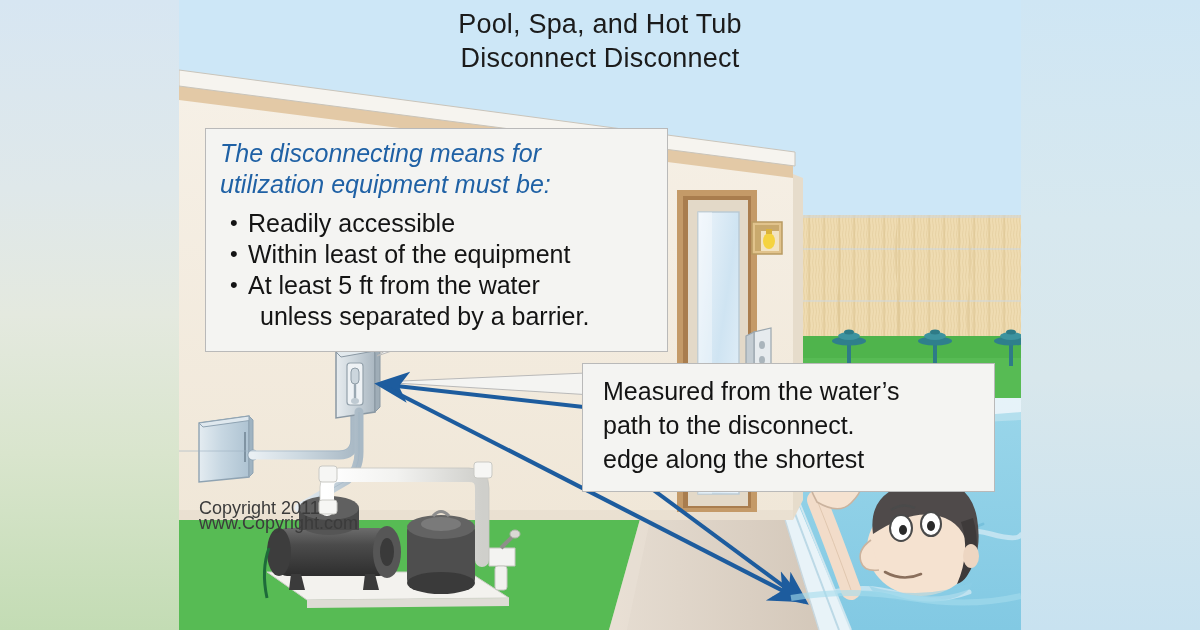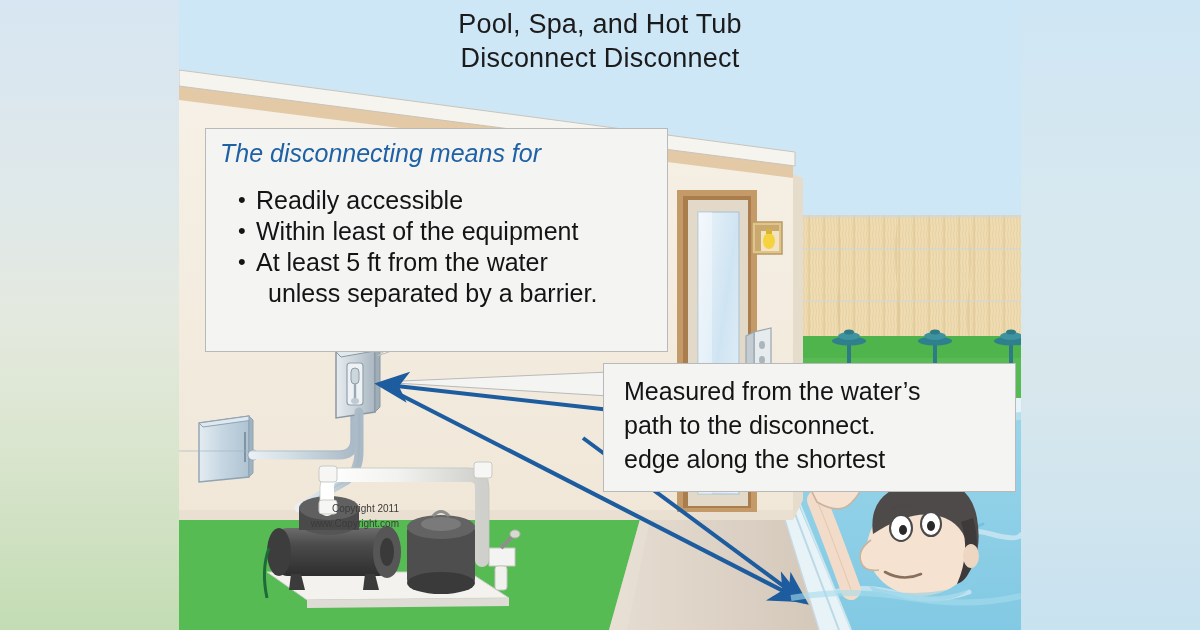--- a/index.html
+++ b/index.html
@@ -33,40 +33,40 @@
 
   
   .callout{
     position:absolute;background:#f4f4f2;border:1px solid #b9b9b9;
     box-shadow:0 0 0 0 transparent;
   }
   #callout-rules{left:26px;top:128px;width:461px;height:222px;}
   #callout-rules .hd{
     color:#1f61a5;font-size:25px;line-height:31px;padding:9px 0 0 14px;font-style:italic;
   }
-  #callout-rules ul{margin:16px;padding:0 0 0 16px;list-style:none;}
+  #callout-rules ul{margin:8px;padding:0 0 0 16px;list-style:none;}
   #callout-rules li{
     color:#141414;font-size:25px;line-height:31px;position:relative;padding-left:18px;
   }
   #callout-rules li::before{
     content:"\2022";position:absolute;left:0;top:-1px;font-size:22px;color:#141414;
   }
   #callout-rules li.cont::before{content:"";}
   #callout-rules li.cont{padding-left:30px;}
 
-  #callout-measure{left:424px;top:363px;width:411px;height:127px;}
+  #callout-measure{left:403px;top:363px;width:411px;height:127px;}
   #callout-measure .ln{
     color:#141414;font-size:25px;line-height:34px;padding-left:20px;
   }
   #callout-measure .ln.first{padding-top:10px;}
 
   
   .copyright{
-    position:absolute;left:40px;top:501px;width:180px;text-align:right;
-    color:#3b3b3b;font-size:10px;line-height:15px;
+    position:absolute;left:20px;top:501px;width:180px;text-align:left;
+    color:#3b3b3b;font-size:18px;line-height:15px;
   }
 </style>
 </head>
 <body>
 
 <div id="stage">
 
   <div class="pad pad-left"></div>
   <div class="pad pad-right"></div>
 
@@ -390,20 +390,21 @@
       </g>
 
       <path d="M612 598 q60 -10 120 0 q60 10 110 -2" fill="none" stroke="#a5dcec" stroke-width="6" opacity=".6"></path>
     </svg>
 
     <div class="title title-l1">Pool, Spa, and Hot Tub</div>
     <div class="title title-l2">Disconnect Disconnect</div>
 
     <div class="callout" id="callout-rules">
       <div class="hd">The disconnecting means for</div>
+      <div class="hd" style="padding-top:0">utilization equipment must be:</div>
       <ul>
         <li>Readily accessible</li>
         <li>Within least of the equipment</li>
         <li>At least 5 ft from the water</li>
         <li class="cont">unless separated by a barrier.</li>
       </ul>
     </div>
 
     <div class="callout" id="callout-measure">
       <div class="ln first">Measured from the water’s</div>

